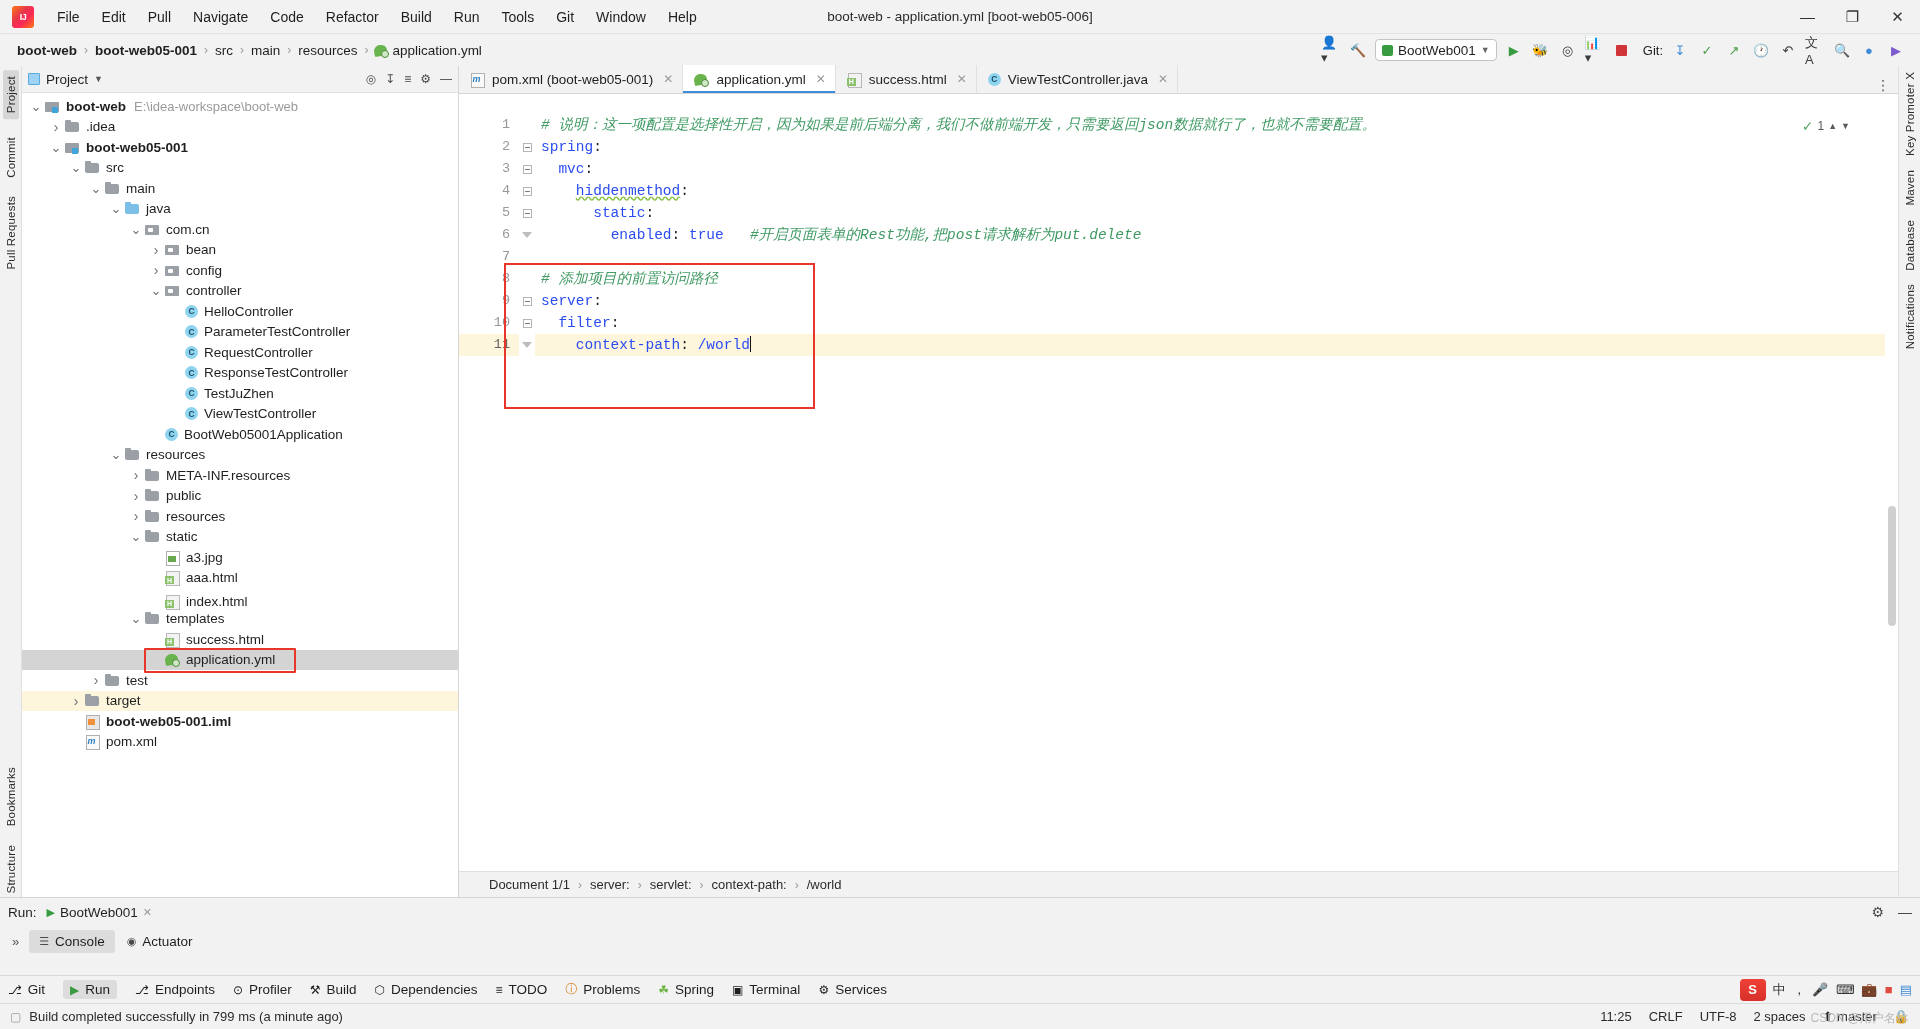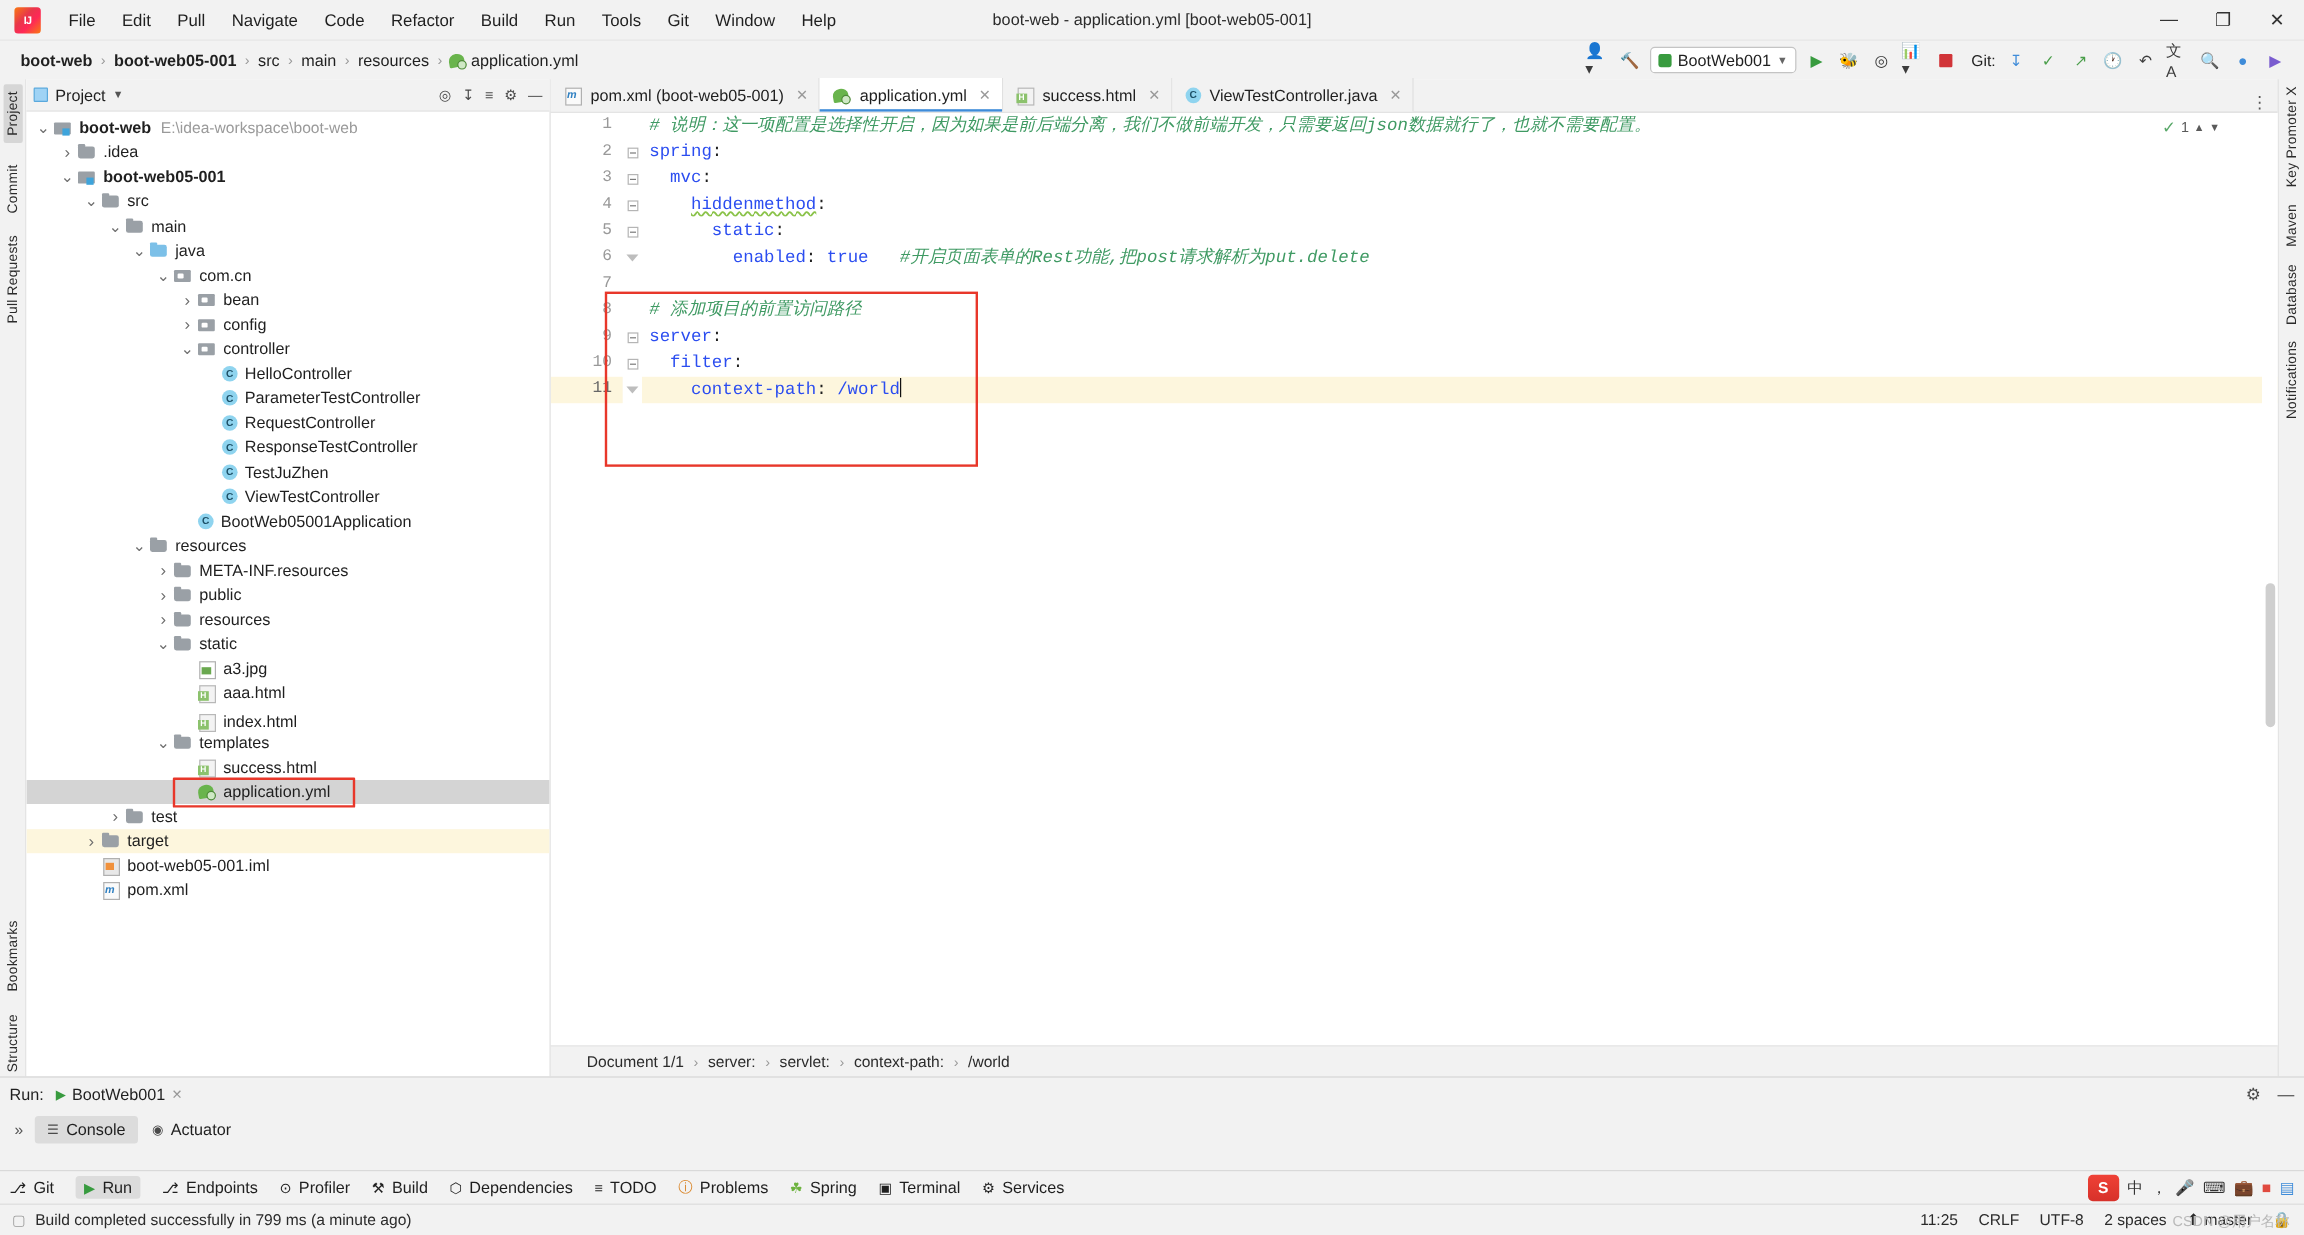--- a/index.html
+++ b/index.html
@@ -85,21 +85,21 @@
   .ic.iml:before { content:""; position:absolute; left:2px; top:1px; width:12px; height:13px; background:#e8e8e8; border:1px solid #b0b0b0;}
   .ic.iml:after { content:""; position:absolute; left:4px; top:5px; width:7px; height:6px; background:#f0913c; }
   .ic.xml:before { content:""; position:absolute; left:2px; top:1px; width:12px; height:13px; background:#fafafa; border:1px solid #b0b0b0;}
   .ic.xml:after { content:"m"; position:absolute; left:0; top:2px; width:15px; text-align:center; font-size:9px; color:#2e7fc1; font-style:italic; font-weight:bold;}
   .tlabel { font-size:13.5px; color:#1f1f1f; }
   .tlabel.bold { font-weight:bold; }
   .tpath { font-size:13px; color:#9a9a9a; margin-left:8px; }
   .redbox-row { position:absolute; border:2.5px solid #e8372a; border-radius:1px; pointer-events:none; }
 
   
-  .editor-area { flex:1; display:flex; flex-direction:column; min-width:0; background:#fff; }
+  .editor-area { flex:1; display:flex; flex-direction:column; min-width:0; background:#fff;gap:20px; }
   .tabbar { height:28px; background:#f2f2f2; display:flex; align-items:flex-end; flex:none; border-bottom:1px solid #d6d6d6; }
   .tab { height:28px; display:flex; align-items:center; gap:6px; padding:0 9px 0 10px; font-size:13.5px; color:#1f1f1f;
     border-right:1px solid #e0e0e0; background:#f2f2f2; position:relative;}
   .tab.active { background:#fff; }
   .tab.active:after { content:""; position:absolute; left:0; right:0; bottom:0; height:2.5px; background:#3f8cd9; }
   .tab .x { color:#999; font-size:12px; margin-left:4px; }
   .tabs-right { margin-left:auto; display:flex; align-items:center; padding-right:8px; color:#555; font-size:14px;}
 
   .code-wrap { flex:1; display:flex; min-height:0; position:relative; background:#fff; overflow:hidden;}
   .gutter { width:60px; flex:none; background:#fff; border-right:none; position:relative; }
@@ -181,21 +181,21 @@
         <div class="menu-item">Navigate</div>
         <div class="menu-item">Code</div>
         <div class="menu-item">Refactor</div>
         <div class="menu-item">Build</div>
         <div class="menu-item">Run</div>
         <div class="menu-item">Tools</div>
         <div class="menu-item">Git</div>
         <div class="menu-item">Window</div>
         <div class="menu-item">Help</div>
       </div>
-    <div class="title-center">boot-web - application.yml [boot-web05-001]</div>
+    <div class="title-center">boot-web - application.yml [boot-web05-006]</div>
     <div class="win-buttons">
       <div class="win-btn">—</div>
       <div class="win-btn">❐</div>
       <div class="win-btn close">✕</div>
     </div>
   </div>
 
   <div class="navbar">
     <div class="crumbs" id="nav-crumbs">
         <span style="display: inline-flex; align-items: center;">
@@ -423,21 +423,21 @@
           <div class="trow" style="padding-left: 66px;">
             <span class="arrow" style="font-size: 14px;">›</span>
             <span class="ic folder"></span>
             <span class="tlabel">test</span>
           </div>
           <div class="trow highlight-row" style="padding-left: 46px;">
             <span class="arrow" style="font-size: 14px;">›</span>
             <span class="ic folder"></span>
             <span class="tlabel">target</span>
           </div>
-          <div class="trow" style="padding-left: 46px;">
+          <div class="trow" style="padding-left: 46px; font-weight: bold;">
             <span class="arrow none" style="font-size: 14px;"></span>
             <span class="ic iml"></span>
             <span class="tlabel">boot-web05-001.iml</span>
           </div>
           <div class="trow" style="padding-left: 46px;">
             <span class="arrow none" style="font-size: 14px;"></span>
             <span class="ic xml"></span>
             <span class="tlabel">pom.xml</span>
           </div>
           <div class="redbox-row" style="left: 122px; top: 554.5px; width: 152px; height: 25px;"></div>

